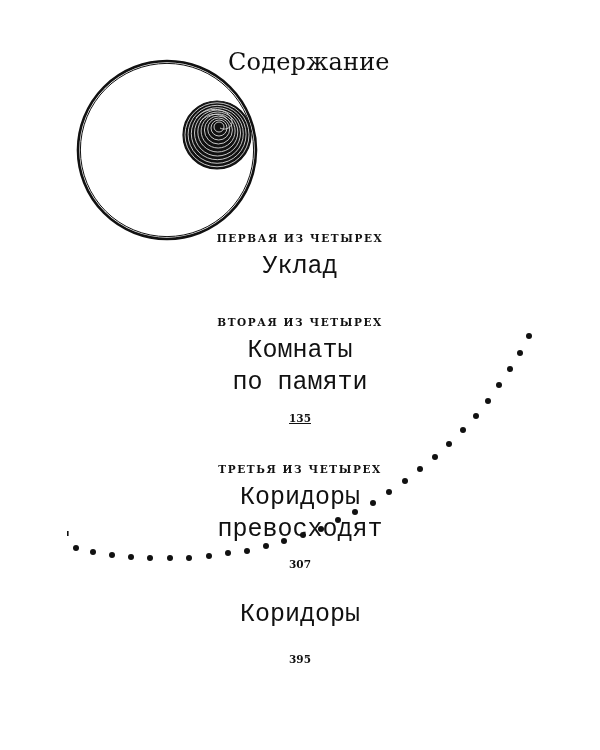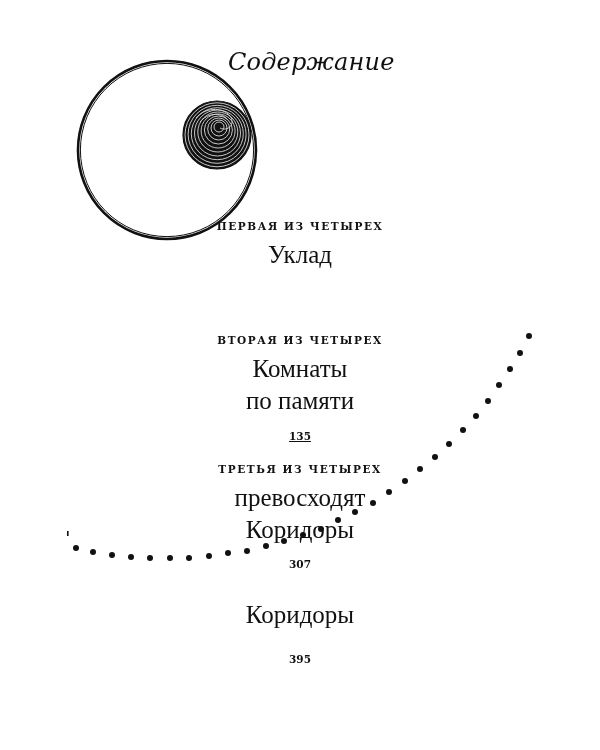--- a/index.html
+++ b/index.html
@@ -1,30 +1,30 @@
 <!DOCTYPE html>
 <html><head>
   <meta charset="utf-8">
   <style>
     html, body { margin: 0; padding: 0; background: #ffffff; }
     body { width: 600px; height: 750px; position: relative; overflow: hidden; color: #111; }
     .page { position: absolute; left: 0; top: 0; width: 600px; height: 750px; }
     .title {
       position: absolute; left: 228px; top: 48px; width: 160px; text-align: center;
-      font-family: "DejaVu Serif", serif; font-style: italic; font-size: 24px; color: #111;
+      font-family: "DejaVu Serif", serif; font-size: 24px; color: #111;
       letter-spacing: 0.2px;
     }
     .art { position: absolute; left: 0; top: 0; }
     .entry { position: absolute; left: 150px; width: 300px; text-align: center; }
     .kicker {
       font-family: "DejaVu Serif", serif; font-size: 10.5px; font-weight: bold;
       letter-spacing: 1.6px; text-transform: uppercase; color: #111; line-height: 12px;
     }
     .chapter {
-      font-family: Liberation Serif, serif; font-size: 25px; color: #111; line-height: 32px;
+      font-family: Liberation Mono, monospace; font-size: 25px; color: #111; line-height: 32px;
       margin-top: 7px;
     }
     .pg {
       font-family: "DejaVu Serif", serif; font-size: 10.5px; font-weight: bold; color: #111;
       line-height: 12px; margin-top: 14px;
     }
     .dots { position: absolute; left: 0; top: 0; pointer-events: none; }
   </style>
 </head>
 <body>
@@ -89,41 +89,41 @@
       <circle cx="170" cy="558" r="3"></circle>
       <circle cx="150" cy="558" r="3"></circle>
       <circle cx="131" cy="557" r="3"></circle>
       <circle cx="112" cy="555" r="3"></circle>
       <circle cx="93" cy="552" r="3"></circle>
       <circle cx="76" cy="548" r="3"></circle>
       <rect x="67" y="531" width="1.6" height="5"></rect>
     </g>
   </svg>
 
-  <div class="entry" style="top:220px;text-align:center;">
+  <div class="entry" style="top:232px;text-align:center;">
     <div class="kicker">Первая из четырех</div>
     <div class="chapter">
       <div>Уклад</div>
     </div>
   </div>
 
-  <div class="entry" style="top:334px;">
+  <div class="entry" style="top:316px;">
     <div class="kicker">Вторая из четырех</div>
     <div class="chapter">
       <div>Комнаты</div>
       <div>по памяти</div>
     </div>
     <div class="pg" style="margin-top:13px;text-decoration:underline;">135</div>
   </div>
 
   <div class="entry" style="top:463px;">
     <div class="kicker">Третья из четырех</div>
     <div class="chapter">
+      <div>Коридоры</div>
       <div>превосходят</div>
-      <div>Коридоры</div>
     </div>
     <div class="pg" style="margin-top:12px;">307</div>
   </div>
 
   <div class="entry" style="top:592px;">
     <div class="chapter">
       <div>Коридоры</div>
     </div>
     <div class="pg" style="margin-top:22px;">395</div>
   </div>

